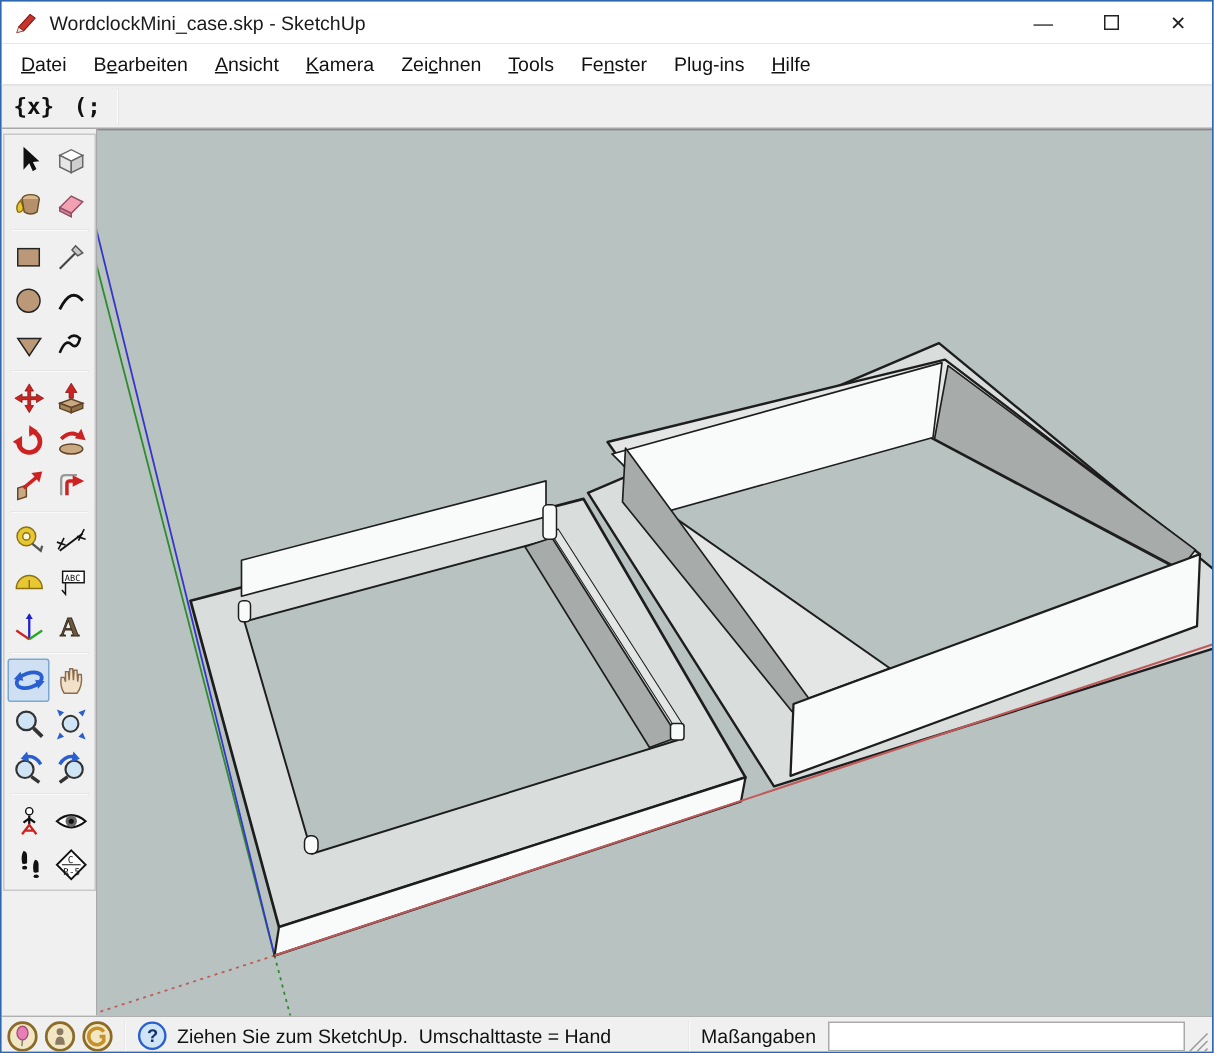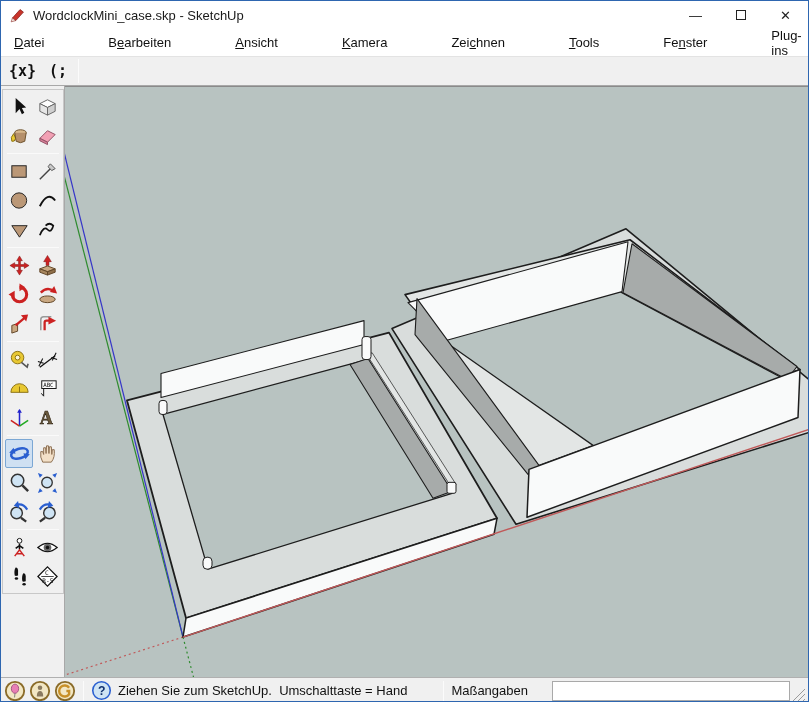--- a/index.html
+++ b/index.html
@@ -11,21 +11,21 @@
   .titlebar { height:28px; background:#ffffff; display:flex; align-items:center; }
   .app-icon { width:17px; height:17px; margin:0 7px 0 8px; flex:0 0 auto; }
   .title-text { font-size:13px; color:#1a1a1a; }
   .win-controls { margin-left:auto; display:flex; height:100%; }
   .win-btn { width:45px; height:100%; display:flex; align-items:center; justify-content:center;
              font-size:13px; color:#222; }
   .max-glyph { width:10px; height:10px; border:1px solid #222; display:inline-block; }
 
   
   .menubar { height:28px; background:#ffffff; display:flex; align-items:center; padding-left:4px;
-             border-bottom:1px solid #e3e3e3;gap:46px; }
+             border-bottom:1px solid #e3e3e3; }
   .menu-item { font-size:13px; color:#111; padding:4px 9px; }
   .menu-item u { text-decoration:underline; }
 
   
   .topbar { height:29px; background:#f0f0f0; display:flex; align-items:center;
             border-bottom:1px solid #a8a8a8; }
   .ruby-btn { font-size:15px; font-weight:bold; color:#111; padding:2px 5px; margin-left:3px;
               font-family:"DejaVu Sans Mono", monospace; }
   .topbar-sep { width:1px; height:24px; background:#b0b0b0; border-right:1px solid #fbfbfb; margin-left:6px; }
 
@@ -44,21 +44,21 @@
 
   
   .statusbar { height:26px; background:#f0f0f0; border-top:1px solid #b0b0b0;
                display:flex; align-items:center; font-size:13px; color:#111; }
   .coin { width:22px; height:22px; margin-left:3px; }
   .coin svg, .help-badge svg { width:22px; height:22px; display:block; }
   .status-sep { width:1px; height:20px; background:#b5b5b5; border-right:1px solid #fbfbfb; margin:0 7px; }
   .help-badge { width:21px; height:21px; margin-right:6px; }
   .status-msg { white-space:pre; }
   .right-group { margin-left:auto; display:flex; align-items:center; }
-  .meas-label { margin-right:24px; }
+  .meas-label { margin-right:8px; }
   .meas-input { width:238px; height:20px; border:1px solid #a9a9a9; background:#ffffff;
                 font-size:12px; padding:0 4px; font-family:"Liberation Sans",sans-serif; }
   .grip { width:14px; height:14px; margin:8px 2px 0 2px; }
 </style>
 </head>
 <body>
 
 <div class="window">
 
   <div class="titlebar">

